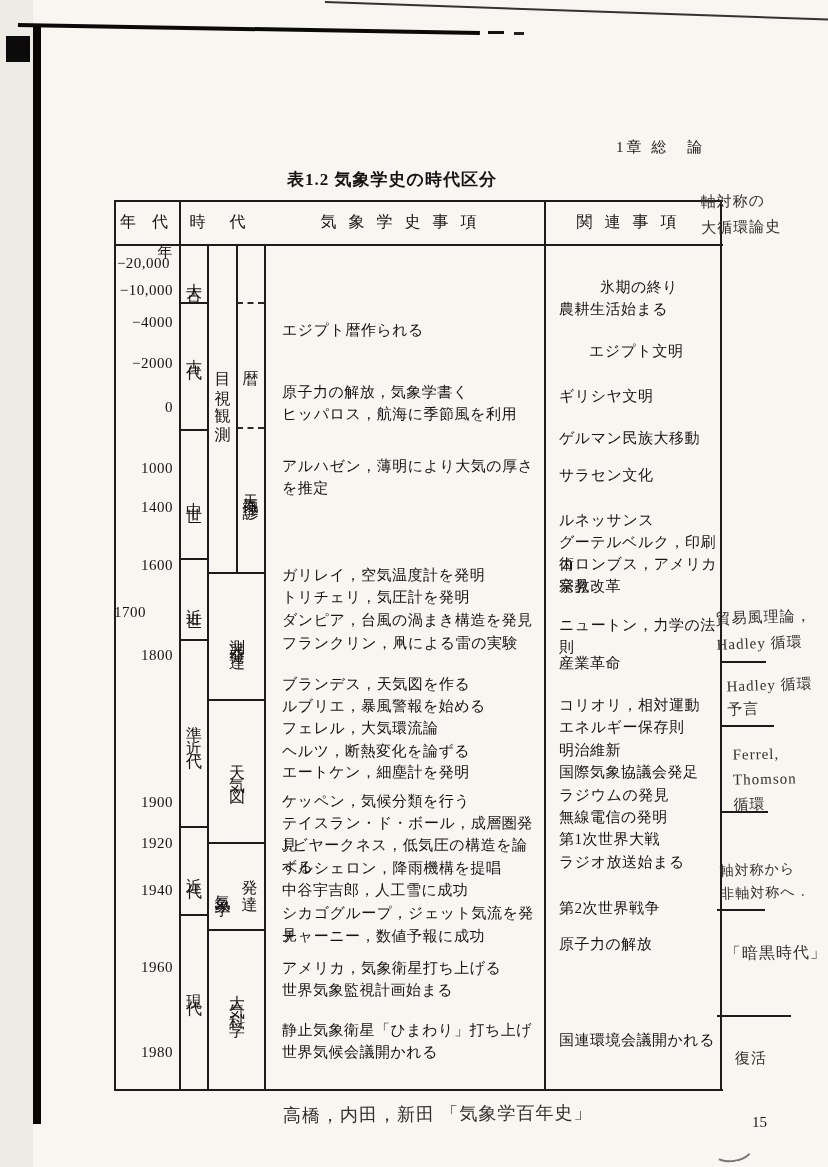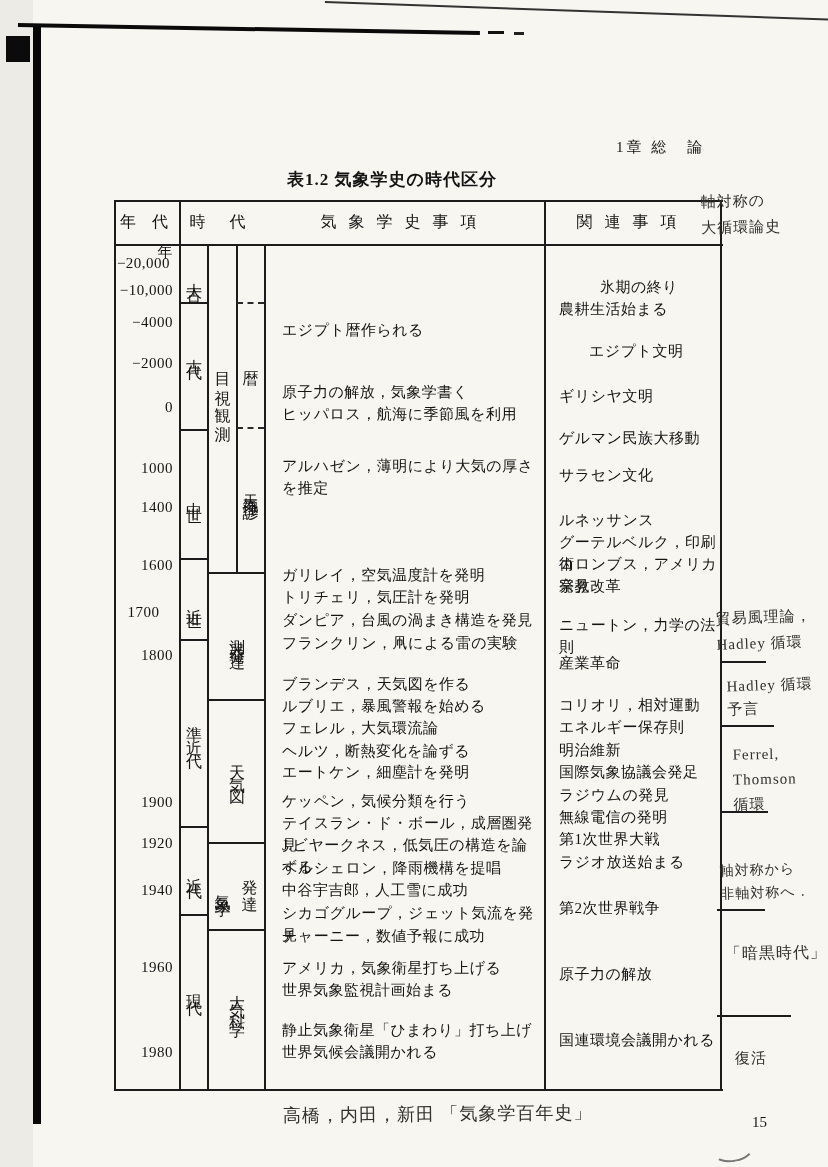--- a/index.html
+++ b/index.html
@@ -75,21 +75,21 @@
     <div class="abs line" style="left: 717px; top: 909px; width: 48px; height: 2px;"></div>
     <div class="abs line" style="left: 717px; top: 1015px; width: 74px; height: 2px;"></div>
     <div class="abs typed" style="left: 114px; top: 252px; width: 59px; text-align: center;">−20,000</div>
     <div class="abs typed" style="left: 114px; top: 279px; width: 59px; text-align: right;">−10,000</div>
     <div class="abs typed" style="left: 114px; top: 311px; width: 59px; text-align: right;">−4000</div>
     <div class="abs typed" style="left: 114px; top: 352px; width: 59px; text-align: right;">−2000</div>
     <div class="abs typed" style="left: 114px; top: 396px; width: 59px; text-align: right;">0</div>
     <div class="abs typed" style="left: 114px; top: 457px; width: 59px; text-align: right;">1000</div>
     <div class="abs typed" style="left: 114px; top: 496px; width: 59px; text-align: right;">1400</div>
     <div class="abs typed" style="left: 114px; top: 554px; width: 59px; text-align: right;">1600</div>
-    <div class="abs typed" style="left: 114px; top: 601px; width: 59px; text-align: center;">1700</div>
+    <div class="abs typed" style="left: 114px; top: 601px; width: 59px; text-align: left;">1700</div>
     <div class="abs typed" style="left: 114px; top: 644px; width: 59px; text-align: right;">1800</div>
     <div class="abs typed" style="left: 114px; top: 791px; width: 59px; text-align: right;">1900</div>
     <div class="abs typed" style="left: 114px; top: 832px; width: 59px; text-align: right;">1920</div>
     <div class="abs typed" style="left: 114px; top: 879px; width: 59px; text-align: right;">1940</div>
     <div class="abs typed" style="left: 114px; top: 956px; width: 59px; text-align: right;">1960</div>
     <div class="abs typed" style="left: 114px; top: 1041px; width: 59px; text-align: right;">1980</div>
     <div class="abs vtext" style="left: 181px; top: 245px; width: 25px; height: 58px; letter-spacing: 4px;">大古</div>
     <div class="abs vtext" style="left: 181px; top: 303px; width: 25px; height: 97px; letter-spacing: 6px;">古代</div>
     <div class="abs vtext" style="left: 181px; top: 430px; width: 25px; height: 129px; letter-spacing: 6px;">中世</div>
     <div class="abs vtext" style="left: 181px; top: 559px; width: 25px; height: 81px; letter-spacing: 4px;">近世</div>
@@ -142,21 +142,21 @@
     <div class="abs typed wrapok" style="left: 559px; top: 652px; width: 160px;">産業革命</div>
     <div class="abs typed wrapok" style="left: 559px; top: 694px; width: 160px;">コリオリ，相対運動</div>
     <div class="abs typed wrapok" style="left: 559px; top: 716px; width: 160px;">エネルギー保存則</div>
     <div class="abs typed wrapok" style="left: 559px; top: 739px; width: 160px;">明治維新</div>
     <div class="abs typed wrapok" style="left: 559px; top: 761px; width: 160px;">国際気象協議会発足</div>
     <div class="abs typed wrapok" style="left: 559px; top: 784px; width: 160px;">ラジウムの発見</div>
     <div class="abs typed wrapok" style="left: 559px; top: 806px; width: 160px;">無線電信の発明</div>
     <div class="abs typed wrapok" style="left: 559px; top: 828px; width: 160px;">第1次世界大戦</div>
     <div class="abs typed wrapok" style="left: 559px; top: 851px; width: 160px;">ラジオ放送始まる</div>
     <div class="abs typed wrapok" style="left: 559px; top: 897px; width: 160px;">第2次世界戦争</div>
-    <div class="abs typed wrapok" style="left: 559px; top: 963px; width: 160px;">原子力の解放</div>
+    <div class="abs typed wrapok" style="left: 559px; top: 933px; width: 160px;">原子力の解放</div>
     <div class="abs typed wrapok" style="left: 559px; top: 1029px; width: 160px;">国連環境会議開かれる</div>
     <div class="abs hand" style="left: 701px; top: 188px; font-size: 15px; line-height: 26px; transform: rotate(-1deg);">
       <div>軸対称の</div>
       <div>大循環論史</div>
     </div>
     <div class="abs hand" style="left: 716px; top: 604px; font-size: 15px; line-height: 26px; transform: rotate(-2deg);">
       <div>貿易風理論，</div>
       <div>Hadley 循環</div>
     </div>
     <div class="abs hand" style="left: 727px; top: 674px; font-size: 15px; line-height: 23px; transform: rotate(-2deg);">

